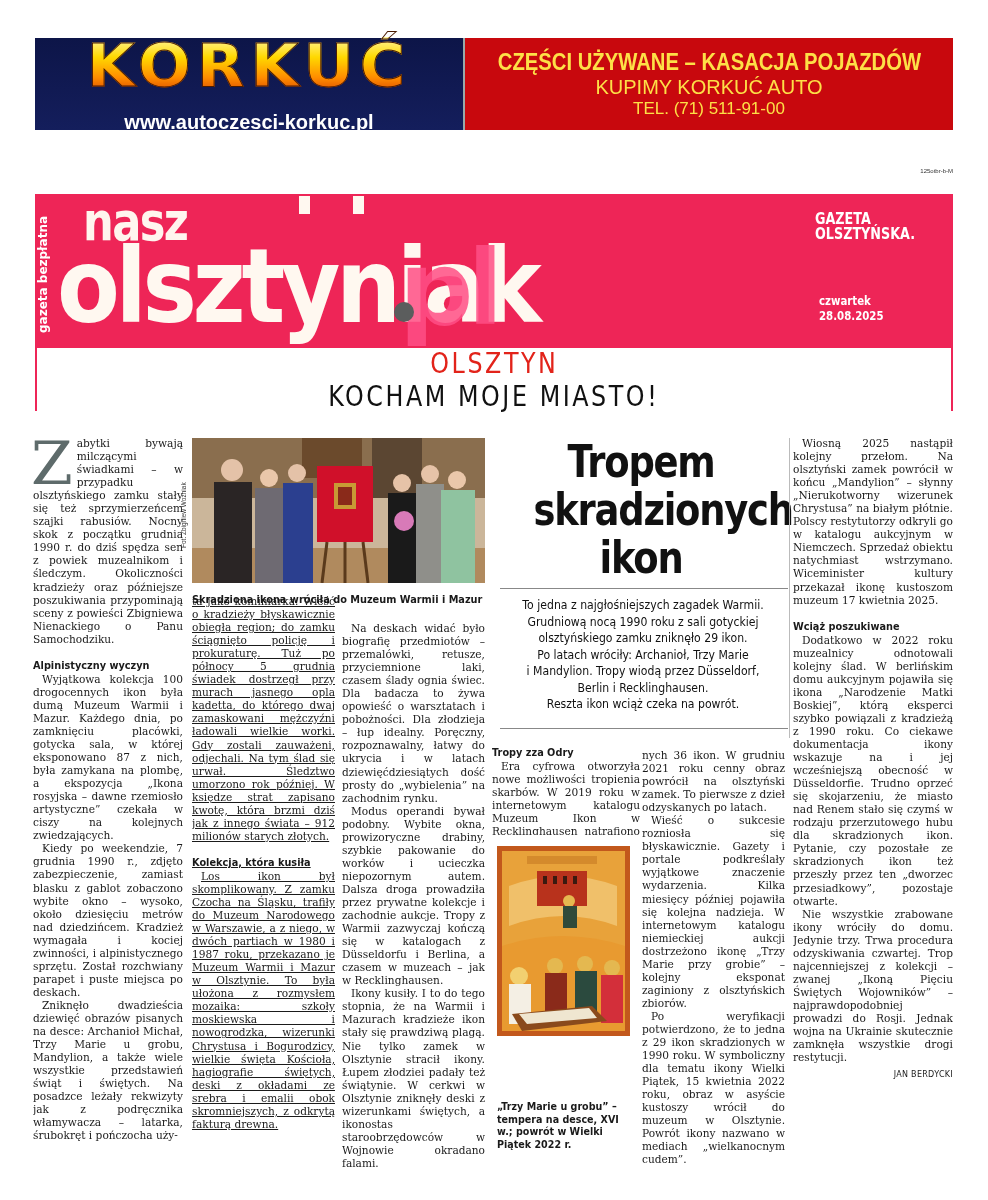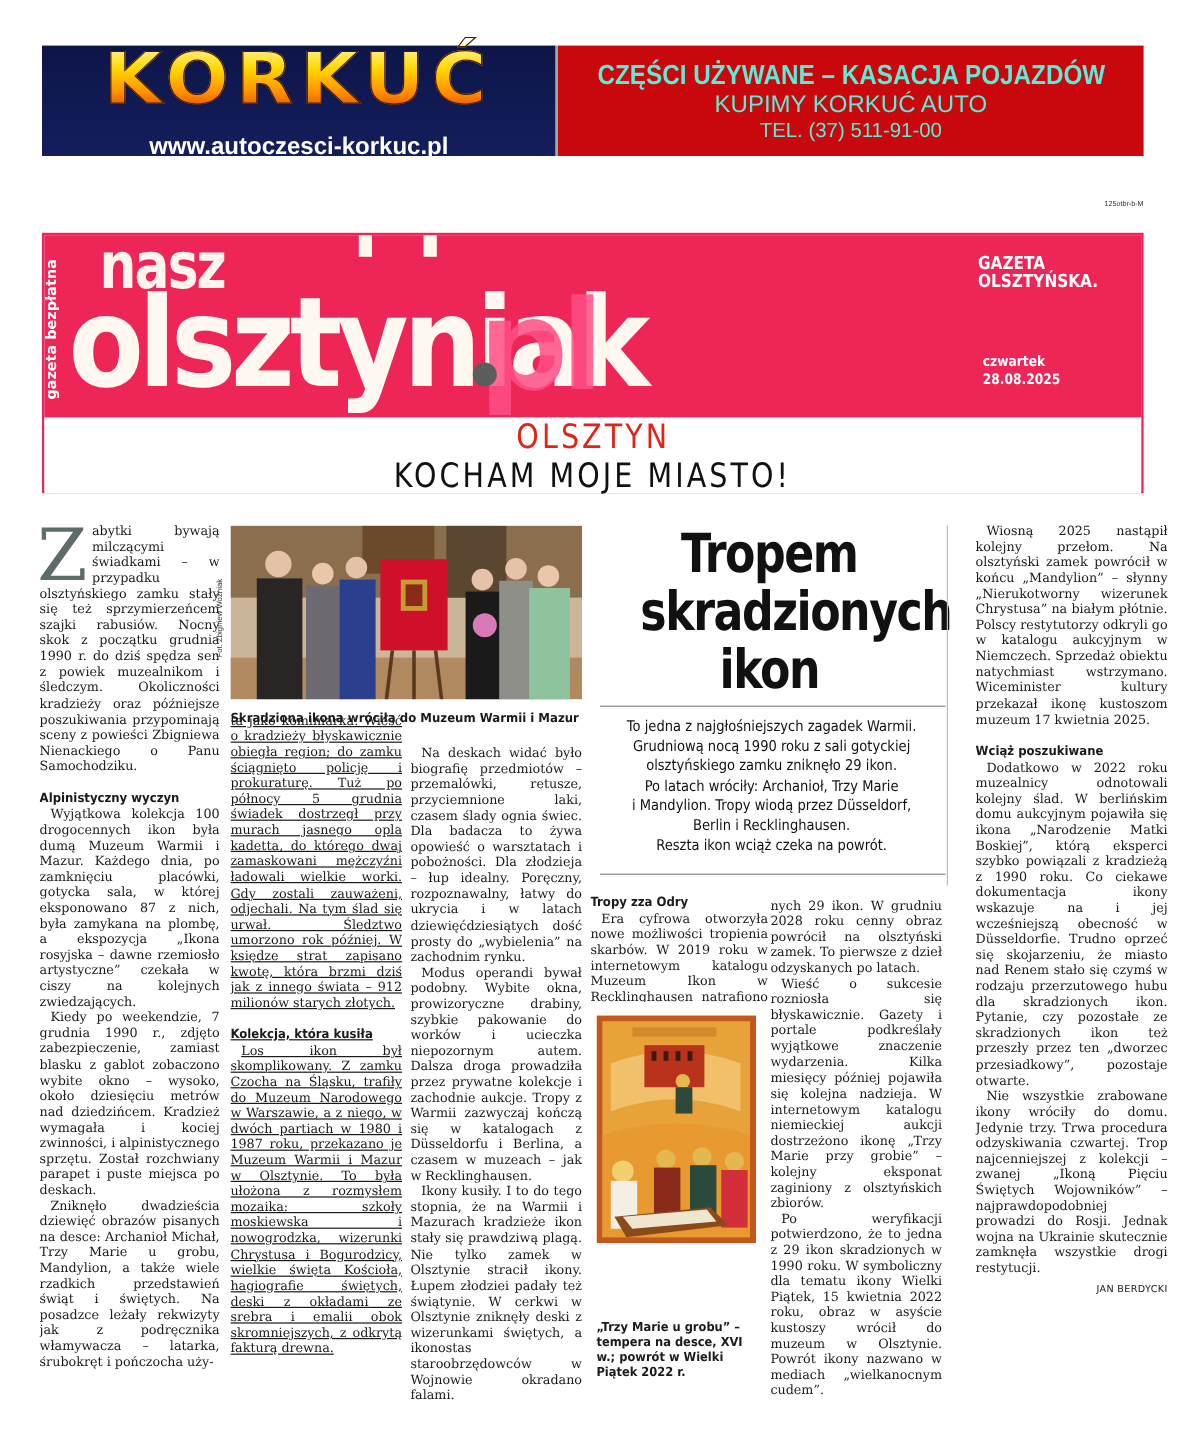--- a/index.html
+++ b/index.html
@@ -6,21 +6,21 @@
   html, body { width: 988px; height: 1200px; background: #ffffff; overflow: hidden; }
   body { position: relative; font-family: "DejaVu Serif", serif; color: #1a1a1a; }
 
   
   .ad { position: absolute; left: 35px; top: 38px; width: 918px; height: 92px; display: flex; }
   .ad-left { width: 430px; height: 100%; background: linear-gradient(#0d1548, #141e5c); display: flex; flex-direction: column; align-items: center; justify-content: center; border-right: 2px solid #9aa; }
   .ad-logo { font-family: "DejaVu Sans", sans-serif; font-weight: 900; font-size: 62px; letter-spacing: 6px; line-height: 1;
     background: linear-gradient(#fff6a0 0%, #ffd800 35%, #ff8c00 70%, #d44000 100%); -webkit-background-clip: text; background-clip: text; color: transparent;
     -webkit-text-stroke: 1px #4a1a00; transform: scaleY(0.95); }
   .ad-url { color: #fff; font-family: "Liberation Sans", sans-serif; font-weight: bold; font-size: 20px; margin-top: 14px; }
-  .ad-right { flex: 1; height: 100%; background: #c8080d; color: #5eead4; display: flex; flex-direction: column; align-items: center; justify-content: center; font-family: "Liberation Sans", sans-serif; font-weight: bold; line-height: 1.18; }
+  .ad-right { flex: 1; height: 100%; background: #c8080d; color: #fde047; display: flex; flex-direction: column; align-items: center; justify-content: center; font-family: "Liberation Sans", sans-serif; font-weight: bold; line-height: 1.18; }
   .ad-line1 { font-size: 23px; transform: scaleX(0.88); white-space: nowrap; }
   .ad-line2 { font-size: 20px; font-weight: normal; }
   .ad-line3 { font-size: 17px; font-weight: normal; }
   .ad-line4 { font-size: 17px; font-weight: normal; }
   .ad-code { position: absolute; right: 35px; top: 168px; font-family: "Liberation Sans", sans-serif; font-size: 6px; color: #333; }
 
   
   .mast { position: absolute; left: 35px; top: 194px; width: 918px; height: 217px; border: 2px solid #ee2557; }
   .mast-pink { position: absolute; left: 0; top: 0; width: 100%; height: 152px; background: #ee2557; overflow: hidden; }
   .mast-bottom { position: absolute; left: 0; top: 152px; width: 100%; height: 63px; background: #fff; display: flex; align-items: center; justify-content: center; flex-direction: column; }
@@ -41,21 +41,21 @@
   .body-text { font-family: "DejaVu Serif", serif; font-size: 10.6px; line-height: 13.05px; text-align: justify; hyphens: manual; color: #1a1a1a; }
   .body-text p { text-indent: 9px; }
   .body-text p.noind { text-indent: 0; }
   .subhead { font-family: "DejaVu Sans", sans-serif; font-weight: bold; font-size: 10.6px; line-height: 14px; margin-top: 12px; margin-bottom: 1px; transform: scaleX(0.92); transform-origin: left; }
   .col { position: absolute; overflow: hidden; }
   .col1 { left: 33px; top: 437px; width: 150px; height: 740px; }
   .col2 { left: 192px; top: 595px; width: 143px; height: 550px; text-decoration: underline; }
   .col3 { left: 342px; top: 622px; width: 143px; height: 550px; }
   .col4 { left: 492px; top: 749px; width: 148px; height: 90px; }
   .col5 { left: 642px; top: 749px; width: 143px; height: 420px; }
-  .col6 { left: 793px; top: 437px; width: 160px; height: 740px; margin-left: 20px; }
+  .col6 { left: 793px; top: 437px; width: 160px; height: 740px; }
 
   .dropcap { float: left; font-family: "DejaVu Serif", serif; font-size: 60px; line-height: 48px; color: #5e6b6b; margin: 2px 4px -2px -2px; font-weight: normal; }
 
   .photo { position: absolute; left: 192px; top: 438px; width: 293px; height: 145px; overflow: hidden; }
   .photo svg { display: block; }
   .credit { position: absolute; left: 180px; top: 470px; width: 10px; height: 90px; writing-mode: vertical-rl; transform: rotate(180deg); font-family: "Liberation Sans", sans-serif; font-size: 6.5px; color: #333; text-align: center; }
   .photo-cap { position: absolute; left: 192px; top: 593px; width: 295px; font-family: "DejaVu Sans", sans-serif; font-weight: bold; font-size: 10.4px; transform: scaleX(0.94); transform-origin: left; white-space: nowrap; }
 
   .headline { position: absolute; left: 510px; top: 438px; width: 262px; text-align: center; font-family: "DejaVu Sans", sans-serif; font-weight: bold; font-size: 45px; line-height: 48px; letter-spacing: -1.5px; transform: scaleX(0.82); color: #111; }
   .rule { position: absolute; height: 1px; background: #888; }
@@ -71,21 +71,21 @@
 <body>
 
 <div class="ad">
   <div class="ad-left">
     <div class="ad-logo">KORKUĆ</div>
     <div class="ad-url">www.autoczesci-korkuc.pl</div>
   </div>
   <div class="ad-right">
     <div class="ad-line1">CZĘŚCI UŻYWANE – KASACJA POJAZDÓW</div>
     <div class="ad-line2">KUPIMY KORKUĆ AUTO</div>
-    <div class="ad-line3">TEL. (37) 511-91-00</div>
+    <div class="ad-line3">TEL. (71) 511-91-00</div>
   </div>
 </div>
 <div class="ad-code">125otbr-b-M</div>
 
 <div class="mast">
   <div class="mast-pink">
     <div class="side-label">gazeta bezpłatna</div>
     <div class="spike1"></div>
     <div class="spike2"></div>
     <div class="nasz">nasz</div>
@@ -108,21 +108,21 @@
     </svg>
     <span class="kocham">KOCHAM MOJE MIASTO!</span>
   </div>
 </div>
 
 <div class="col col1 body-text">
   <p class="noind"><span class="dropcap">Z</span><span>abytki bywają milczącymi świadkami – w przypadku olsztyńskiego zamku stały się też sprzymierzeńcem szajki rabusiów. Nocny skok z początku grudnia 1990 r. do dziś spędza sen z powiek muzealnikom i śledczym. Okoliczności kradzieży oraz późniejsze poszukiwania przypominają sceny z powieści Zbigniewa Nienackiego o Panu Samochodziku.</span></p>
   <div class="subhead">Alpinistyczny wyczyn</div>
   <p>Wyjątkowa kolekcja 100 drogocennych ikon była dumą Muzeum Warmii i Mazur. Każdego dnia, po zamknięciu placów­ki, gotycka sala, w której eksponowano 87 z nich, była zamykana na plombę, a ekspozycja „Ikona rosyjska – dawne rzemiosło artystyczne” czekała w ciszy na kolejnych zwiedzających.</p>
   <p>Kiedy po weekendzie, 7 grudnia 1990 r., zdjęto zabezpieczenie, zamiast blasku z gablot zobaczono wybite okno – wysoko, około dziesięciu metrów nad dziedzińcem. Kradzież wymagała i kociej zwinności, i alpinistycznego sprzętu. Został rozchwiany parapet i puste miejsca po deskach.</p>
-  <p>Zniknęło dwadzieścia dziewięć obrazów pisanych na desce: Archanioł Michał, Trzy Marie u grobu, Mandylion, a także wiele rzadkich przedstawień świąt i świętych. Na posadzce leżały rekwizyty jak z podręcznika włamywacza – latarka, śrubokręt i pończocha uży-</p>
+  <p>Zniknęło dwadzieścia dziewięć obrazów pisanych na desce: Archanioł Michał, Trzy Marie u grobu, Mandylion, a także wiele wszystkie przedstawień świąt i świętych. Na posadzce leżały rekwizyty jak z podręcznika włamywacza – latarka, śrubokręt i pończocha uży-</p>
 </div>
 
 <div class="photo">
   <svg width="293" height="145" viewBox="0 0 293 145">
     <rect width="293" height="145" fill="#cbb69a"></rect>
     <rect x="0" y="0" width="293" height="60" fill="#8a6e4e"></rect>
     <rect x="110" y="0" width="60" height="40" fill="#6b4a2c"></rect>
     <rect x="180" y="0" width="50" height="60" fill="#5b4632"></rect>
     <rect x="0" y="110" width="293" height="35" fill="#b08a5e"></rect>
 
@@ -208,21 +208,21 @@
       <rect x="78" y="125" width="22" height="50" fill="#2b4a3e"></rect>
     <circle cx="115" cy="122" r="8" fill="#e4b850"></circle>
       <rect x="104" y="129" width="22" height="48" fill="#d32f3a"></rect>
     <path d="M15 168 L95 160 L110 175 L25 185 Z" fill="#8a4a1c"></path>
     <path d="M22 168 L92 162 L100 172 L30 178 Z" fill="#efe6d0"></path>
   </svg>
 </div>
 <div class="icon-cap">„Trzy Marie u grobu” – tempera na desce, XVI w.; powrót w Wielki Piątek 2022 r.</div>
 
 <div class="col col5 body-text">
-  <p class="noind">nych 29 ikon. W grudniu 2028 roku cenny obraz powrócił na olsztyński zamek. To pierwsze z dzieł odzyskanych po latach.</p>
+  <p class="noind">nych 36 ikon. W grudniu 2021 roku cenny obraz powrócił na olsztyński zamek. To pierwsze z dzieł odzyskanych po latach.</p>
   <p>Wieść o sukcesie rozniosła się błyskawicznie. Gazety i portale podkreślały wyjątkowe znaczenie wydarzenia. Kilka miesięcy później pojawiła się kolejna nadzieja. W internetowym katalogu niemieckiej aukcji dostrzeżono ikonę „Trzy Marie przy grobie” – kolejny eksponat zaginiony z olsztyńskich zbiorów.</p>
   <p>Po weryfikacji potwierdzono, że to jedna z 29 ikon skradzionych w 1990 roku. W symboliczny dla tematu ikony Wielki Piątek, 15 kwietnia 2022 roku, obraz w asyście kustoszy wrócił do muzeum w Olsztynie. Powrót ikony nazwano w mediach „wielkanocnym cudem”.</p>
 </div>
 
 <div class="col col6 body-text">
   <p>Wiosną 2025 nastąpił kolejny przełom. Na olsztyński zamek powrócił w końcu „Mandylion” – słynny „Nierukotworny wizerunek Chrystusa” na białym płótnie. Polscy restytutorzy odkryli go w katalogu aukcyjnym w Niemczech. Sprzedaż obiektu natychmiast wstrzymano. Wiceminister kultury przekazał ikonę kustoszom muzeum 17 kwietnia 2025.</p>
   <div class="subhead">Wciąż poszukiwane</div>
   <p>Dodatkowo w 2022 roku muzealnicy odnotowali kolejny ślad. W berlińskim domu aukcyjnym pojawiła się ikona „Narodzenie Matki Boskiej”, którą eksperci szybko powiązali z kradzieżą z 1990 roku. Co ciekawe dokumentacja ikony wskazuje na i jej wcześniejszą obecność w Düsseldorfie. Trudno oprzeć się skojarzeniu, że miasto nad Renem stało się czymś w rodzaju przerzutowego hubu dla skradzionych ikon. Pytanie, czy pozostałe ze skradzionych ikon też przeszły przez ten „dworzec przesiadkowy”, pozostaje otwarte.</p>
   <p>Nie wszystkie zrabowane ikony wróciły do domu. Jedynie trzy. Trwa procedura odzyskiwania czwartej. Trop najcenniejszej z kolekcji – zwanej „Ikoną Pięciu Świętych Wojowników” – najprawdopodobniej prowadzi do Rosji. Jednak wojna na Ukrainie skutecznie zamknęła wszystkie drogi restytucji.</p>
   <div class="byline">JAN BERDYCKI</div>

